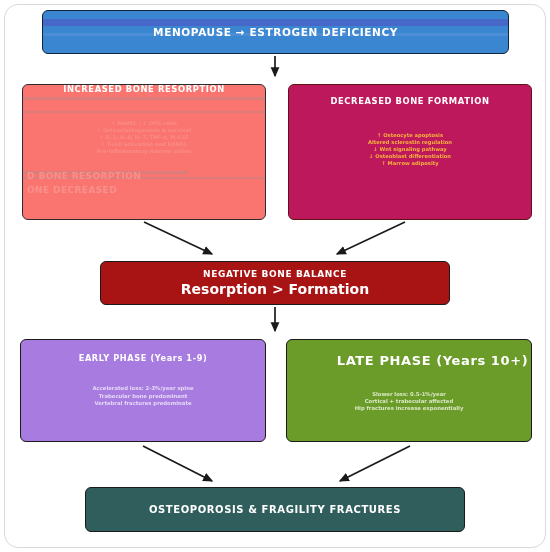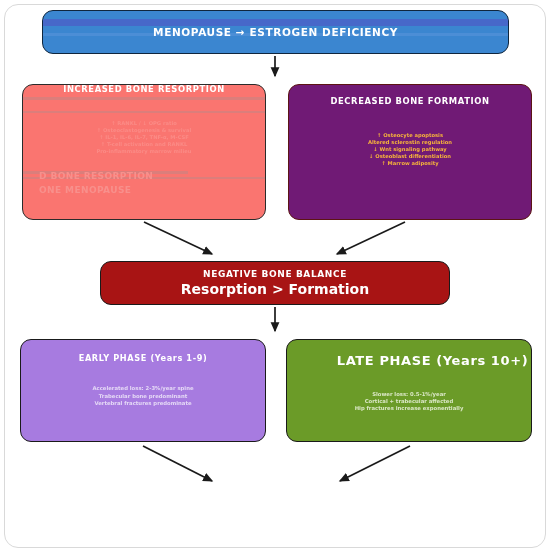--- a/index.html
+++ b/index.html
@@ -28,21 +28,21 @@
     position: absolute;
     left: 0;
     top: 0;
     width: 550px;
     height: 552px;
   }
   .node {
     position: absolute;
     box-sizing: border-box;
     border: 1.6px solid #1a1a1a;
-    border-radius: 11px;
+    border-radius: 6px;
     display: flex;
     flex-direction: column;
     align-items: center;
     text-align: center;
     color: #ffffff;
     overflow: hidden;
   }
   .node .title {
     font-weight: bold;
     letter-spacing: 0.6px;
@@ -80,40 +80,40 @@
   
   #node-resorption {
     left: 22px; top: 84px; width: 244px; height: 136px;
     background: #fa7570;
     border-color: #2b2b2b;
   }
   #node-resorption .title { margin-top: 0; font-size: 8.4px; }
   #node-resorption .body  { margin-top: 25px; font-size: 5.2px; color: #fb8b86; }
   .ghost-left {
     position: absolute;
-    left: 16px; bottom: 22px;
+    left: 4px; bottom: 22px;
     width: 100%;
     font-size: 9px;
     font-weight: bold;
     color: #f8908c;
     text-align: left;
     padding-left: 0px;
     line-height: 1.5;
     letter-spacing: 0.4px;
   }
   .streak {
     position: absolute;
     background: rgba(150,150,150,0.30);
     pointer-events: none;
   }
 
   
   #node-formation {
     left: 288px; top: 84px; width: 244px; height: 136px;
-    background: #701a75;
+    background: #be185d;
     border-color: #5c1414;
   }
   #node-formation .title { margin-top: 12px; font-size: 8.4px; }
   #node-formation .body  { margin-top: 25px; font-size: 5.2px; color: #f7b43b; }
 
   
   #node-balance {
     left: 100px; top: 261px; width: 350px; height: 44px;
     background: #a81414;
     border-color: #1a1a1a;
@@ -197,21 +197,21 @@
     <div class="title">INCREASED BONE RESORPTION</div>
     <div class="body">
       <div>↑ RANKL / ↓ OPG ratio</div>
       <div>↑ Osteoclastogenesis &amp; survival</div>
       <div>↑ IL-1, IL-6, IL-7, TNF-α, M-CSF</div>
       <div>↑ T-cell activation and RANKL</div>
       <div>Pro-inflammatory marrow milieu</div>
     </div>
     <div class="ghost-left">
       <div>D BONE RESORPTION</div>
-      <div>ONE MENOPAUSE</div>
+      <div>ONE DECREASED</div>
     </div>
   </div>
 
   <div class="node" id="node-formation">
     <div class="title">DECREASED BONE FORMATION</div>
     <div class="body">
       <div>↑ Osteocyte apoptosis</div>
       <div>Altered sclerostin regulation</div>
       <div>↓ Wnt signaling pathway</div>
       <div>↓ Osteoblast differentiation</div>
@@ -235,14 +235,17 @@
 
   <div class="node" id="node-late">
     <div class="title">LATE PHASE (Years 10+)</div>
     <div class="body">
       <div>Slower loss: 0.5-1%/year</div>
       <div>Cortical + trabecular affected</div>
       <div>Hip fractures increase exponentially</div>
     </div>
   </div>
 
+  <div class="node banner" id="node-outcome">
+    <div class="title">OSTEOPOROSIS &amp; FRAGILITY FRACTURES</div>
+  </div>
 
 </div>
 
 </body></html>

